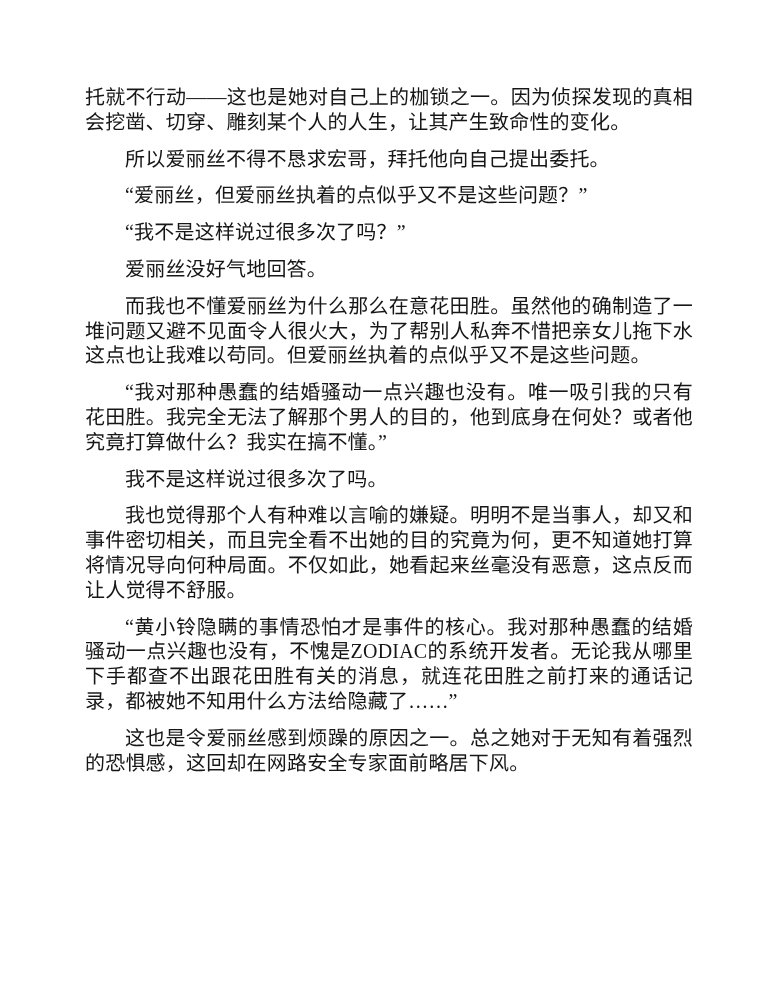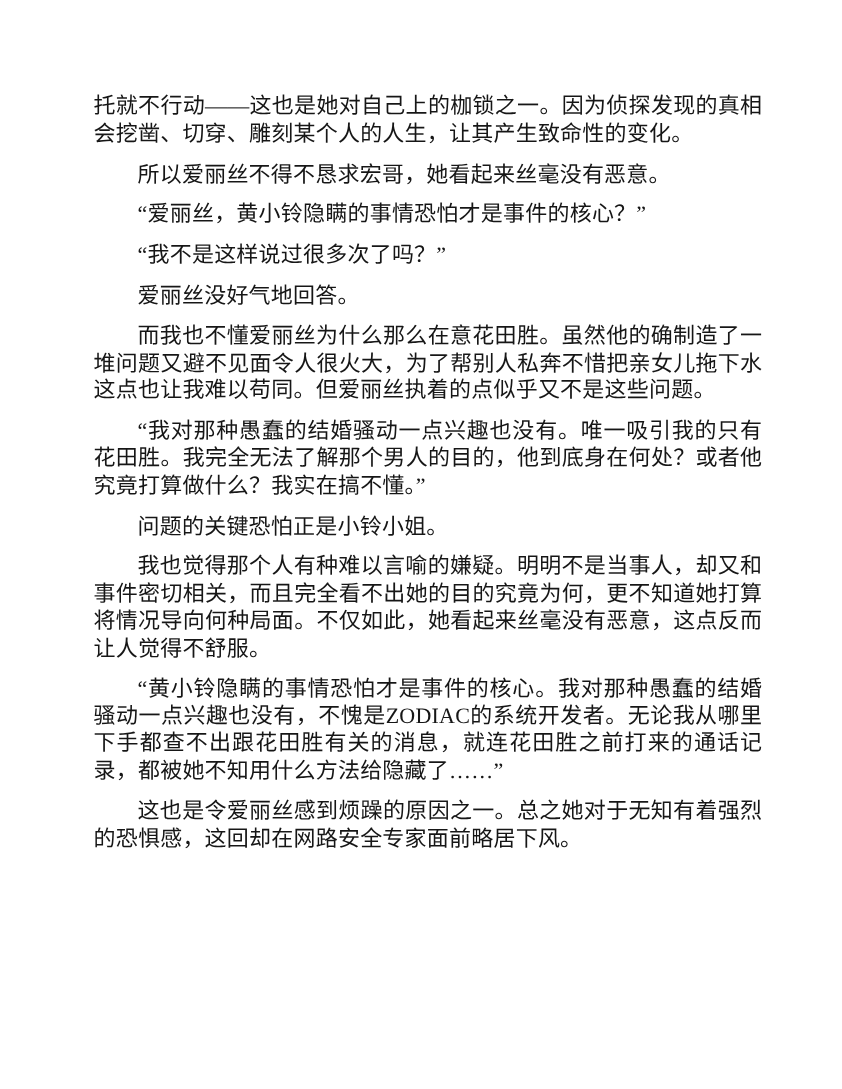--- a/index.html
+++ b/index.html
@@ -33,23 +33,23 @@
   }
   .page p.no-indent {
     text-indent: 0;
   }
 </style>
 </head>
 <body>
 
 <main class="page">
   <p class="no-indent">托就不行动——这也是她对自己上的枷锁之一。因为侦探发现的真相会挖凿、切穿、雕刻某个人的人生，让其产生致命性的变化。</p>
-  <p>所以爱丽丝不得不恳求宏哥，她看起来丝毫没有恶意。</p>
-  <p>“爱丽丝，黄小铃隐瞒的事情恐怕才是事件的核心？”</p>
+  <p>所以爱丽丝不得不恳求宏哥，拜托他向自己提出委托。</p>
+  <p>“爱丽丝，但爱丽丝执着的点似乎又不是这些问题？”</p>
   <p>“我不是这样说过很多次了吗？”</p>
   <p>爱丽丝没好气地回答。</p>
   <p>而我也不懂爱丽丝为什么那么在意花田胜。虽然他的确制造了一堆问题又避不见面令人很火大，为了帮别人私奔不惜把亲女儿拖下水这点也让我难以苟同。但爱丽丝执着的点似乎又不是这些问题。</p>
   <p>“我对那种愚蠢的结婚骚动一点兴趣也没有。唯一吸引我的只有花田胜。我完全无法了解那个男人的目的，他到底身在何处？或者他究竟打算做什么？我实在搞不懂。”</p>
-  <p>问题的关键恐怕正是小铃小姐。</p>
+  <p>我不是这样说过很多次了吗。</p>
   <p>我也觉得那个人有种难以言喻的嫌疑。明明不是当事人，却又和事件密切相关，而且完全看不出她的目的究竟为何，更不知道她打算将情况导向何种局面。不仅如此，她看起来丝毫没有恶意，这点反而让人觉得不舒服。</p>
   <p>“黄小铃隐瞒的事情恐怕才是事件的核心。我对那种愚蠢的结婚骚动一点兴趣也没有，不愧是ZODIAC的系统开发者。无论我从哪里下手都查不出跟花田胜有关的消息，就连花田胜之前打来的通话记录，都被她不知用什么方法给隐藏了……”</p>
   <p>这也是令爱丽丝感到烦躁的原因之一。总之她对于无知有着强烈的恐惧感，这回却在网路安全专家面前略居下风。</p>
 </main>
 
 </body></html>

